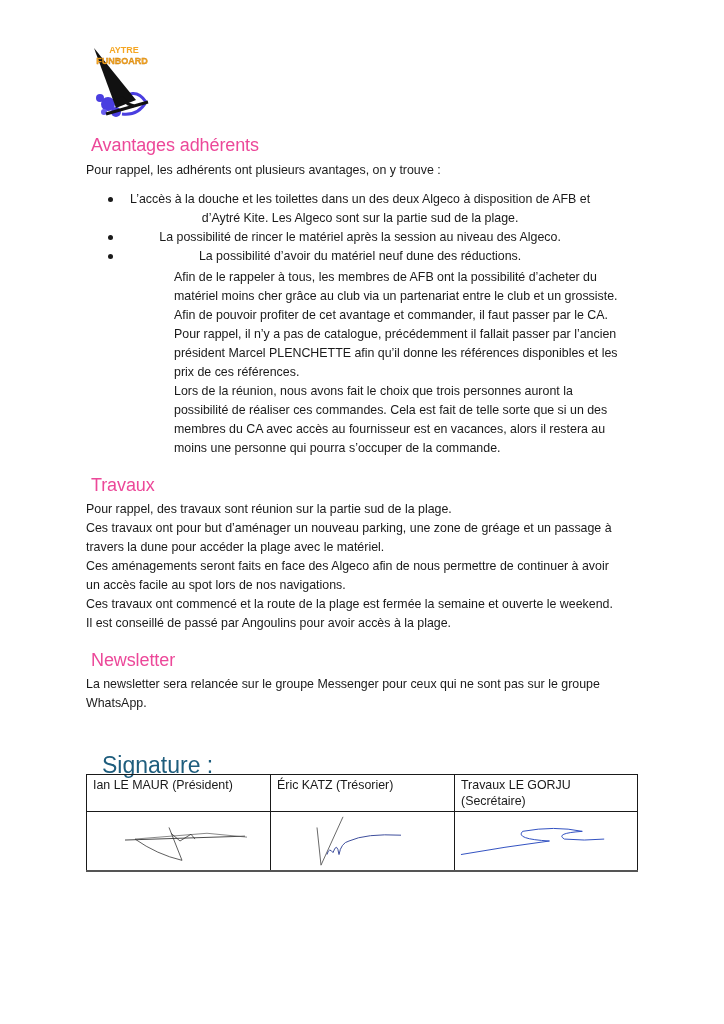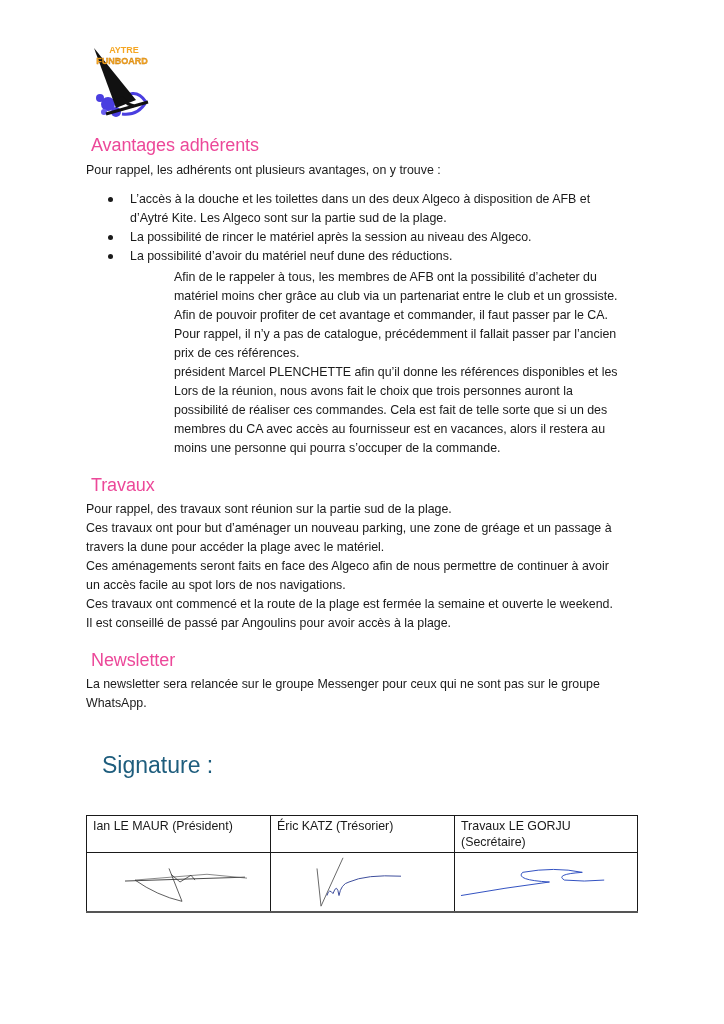--- a/index.html
+++ b/index.html
@@ -2,26 +2,26 @@
 <html><head>
 <meta charset="utf-8">
 <style>
   html, body { margin: 0; padding: 0; background: #ffffff; }
   body { width: 724px; height: 1024px; position: relative; overflow: hidden;
          font-family: "Liberation Sans", sans-serif; color: #1a1a1a; }
   .page { position: absolute; left: 0; top: 0; width: 724px; height: 1024px; }
   .logo { position: absolute; left: 86px; top: 42px; width: 72px; height: 78px; }
   .h2 { position: absolute; left: 86px; font-size: 18px; color: #ec4899; font-weight: normal; margin: 5px; letter-spacing: -0.1px; }
   .p { position: absolute; left: 86px; font-size: 12.4px; line-height: 19px; margin: 0; white-space: nowrap; }
-  .bullets { position: absolute; left: 86px; top: 190px; margin: 0; padding: 0; list-style: none; font-size: 12.4px; line-height: 19px; }
+  .bullets { position: absolute; left: 86px; top: 190px; margin: 0; padding: 0; list-style: none; font-size: 12.4px; line-height: 19px; text-align: center; }
   .bullets li { position: relative; padding-left: 44px; white-space: nowrap; }
   .bullets li .dot { position: absolute; left: 22px; top: 7px; width: 5px; height: 5px; border-radius: 50%; background: #1a1a1a; }
   .indent { position: absolute; left: 174px; top: 268px; font-size: 12.4px; line-height: 19px; white-space: nowrap; }
   .sig-title { position: absolute; left: 86px; top: 736px; font-size: 23px; color: #1e5d7d; margin: 16px; font-weight: normal; }
-  table.sig { position: absolute; left: 86px; top: 774px; width: 552px; border-collapse: collapse; font-size: 12.4px; margin-top: 41px; }
+  table.sig { position: absolute; left: 86px; top: 774px; width: 552px; border-collapse: collapse; font-size: 12.4px; }
   table.sig td { border: 1px solid #1a1a1a; vertical-align: top; padding: 2px 6px; }
   table.sig tr.head td { height: 29px; line-height: 16px; }
   table.sig tr.sigs td { height: 58px; padding: 0; position: relative; }
   table.sig tr.sigs { border-bottom: 2px solid #555; }
   .sigsvg { position: absolute; left: 0; top: 0; width: 100%; height: 100%; }
 </style>
 </head>
 <body>
 
 <div class="page">
@@ -58,22 +58,22 @@
       <span class="dot"></span>
       <div>La possibilité d’avoir du matériel neuf dune des réductions.</div>
     </li>
   </ul>
 
   <div class="indent">
     <div>Afin de le rappeler à tous, les membres de AFB ont la possibilité d’acheter du</div>
     <div>matériel moins cher grâce au club via un partenariat entre le club et un grossiste.</div>
     <div>Afin de pouvoir profiter de cet avantage et commander, il faut passer par le CA.</div>
     <div>Pour rappel, il n’y a pas de catalogue, précédemment il fallait passer par l’ancien</div>
+    <div>président Marcel PLENCHETTE afin qu’il donne les références disponibles et les</div>
     <div>prix de ces références.</div>
-    <div>président Marcel PLENCHETTE afin qu’il donne les références disponibles et les</div>
     <div>Lors de la réunion, nous avons fait le choix que trois personnes auront la</div>
     <div>possibilité de réaliser ces commandes. Cela est fait de telle sorte que si un des</div>
     <div>membres du CA avec accès au fournisseur est en vacances, alors il restera au</div>
     <div>moins une personne qui pourra s’occuper de la commande.</div>
   </div>
 
   <h2 class="h2" style="top:470px;">Travaux</h2>
   <div class="p" style="top:500px;">
     <div>Pour rappel, des travaux sont réunion sur la partie sud de la plage.</div>
     <div>Ces travaux ont pour but d’aménager un nouveau parking, une zone de gréage et un passage à</div>

